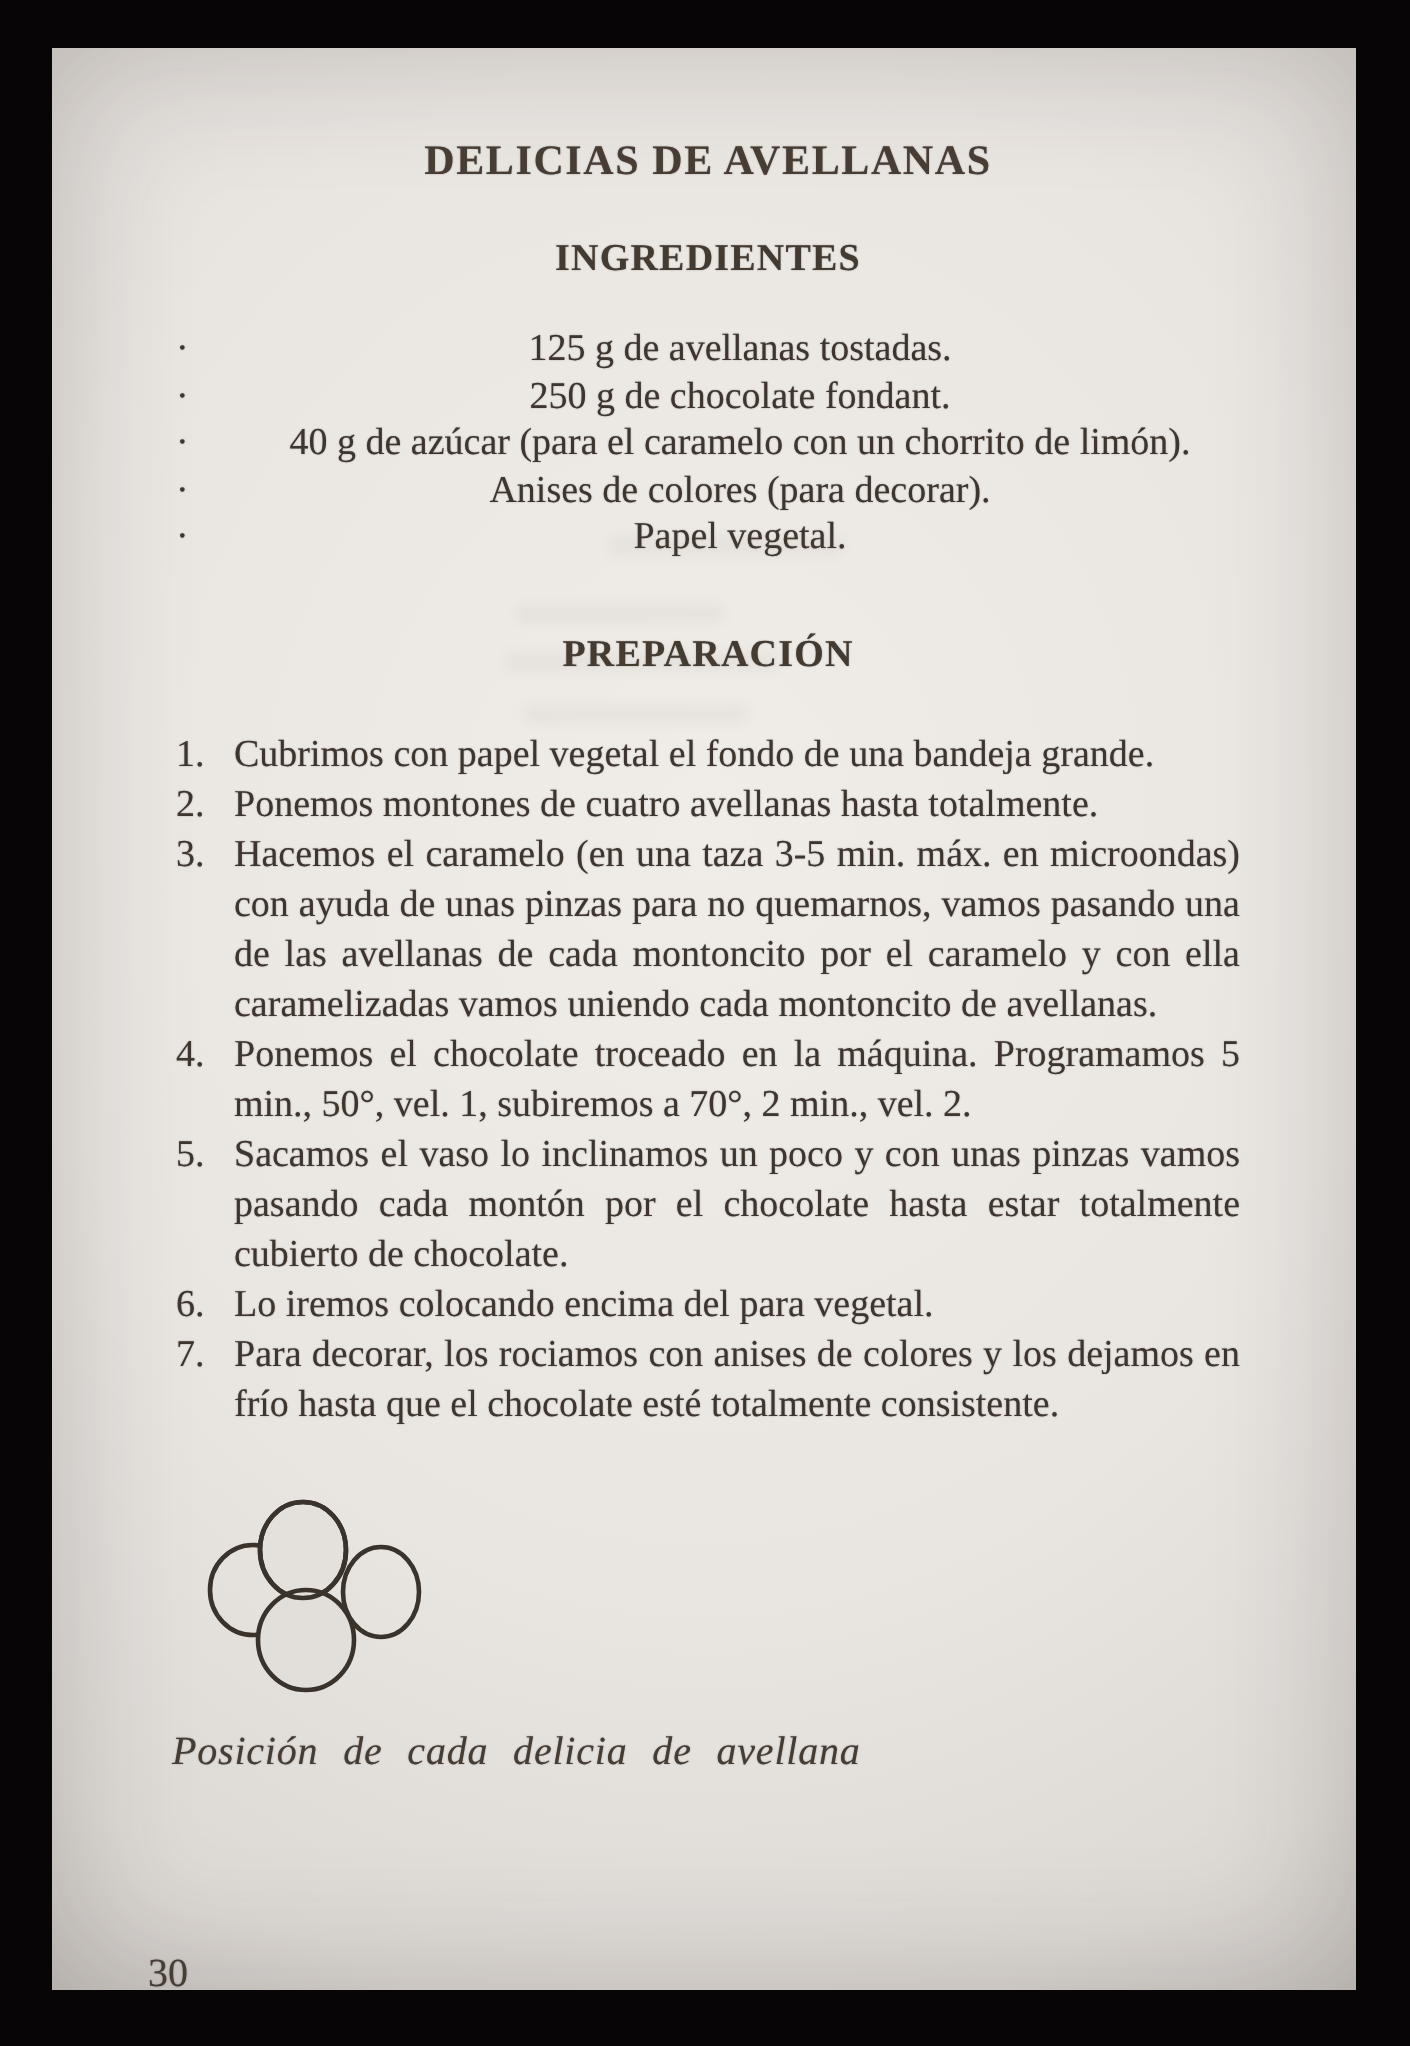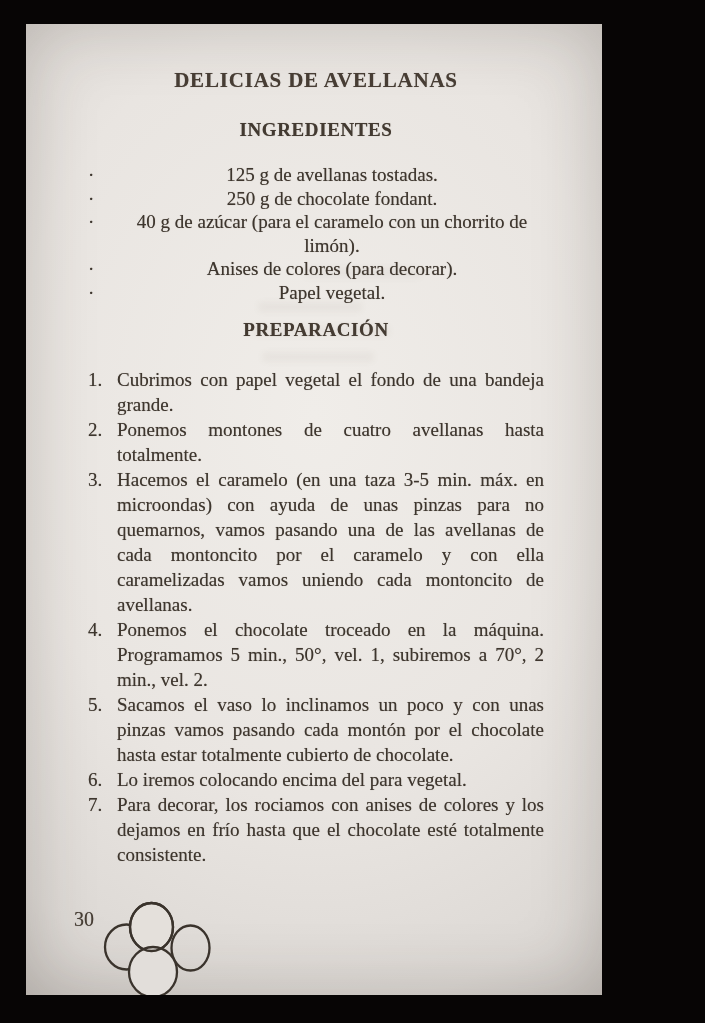--- a/index.html
+++ b/index.html
@@ -14,21 +14,21 @@
   .photo {
     position: relative;
     width: 705px;
     height: 1023px;
     background: #070505;
   }
   .page {
     position: absolute;
     left: 26px;
     top: 24px;
-    width: 576px;
+    width: 652px;
     height: 971px;
     background:
       radial-gradient(125% 95% at 50% 40%,
         #f0ede9 0%, #e9e5e1 42%, #ddd9d5 65%, #c6c1bd 82%, #a29b97 100%);
     box-shadow: inset 0 0 70px rgba(55,45,38,0.22);
     color: #3e362e;
     box-sizing: border-box;
     padding: 0 58px 0 62px;
     overflow: hidden;
   }
@@ -58,21 +58,21 @@
     color: #473d34;
   }
   .heading {
     margin: 26px 0 0 0;
     font-size: 19px;
     font-weight: bold;
     letter-spacing: 0.6px;
     color: #433a31;
     text-align: center;
   }
-  .heading.prep { margin-top: 15px; }
+  .heading.prep { margin-top: 36px; }
 
   .list { margin-top: 22px; font-size: 19px; }
   .list.steps { margin-top: 26px; }
 
   .row { display: flex; align-items: flex-start; }
   .list.ing  .row { line-height: 23.5px; }
   .list.steps .row { line-height: 25px; }
 
   .marker { flex: 0 0 auto; }
   .list.ing  .marker { width: 32px; font-size: 19px; }
@@ -90,21 +90,21 @@
     font-style: italic;
     font-size: 20px;
     word-spacing: 7px;
     letter-spacing: 0.4px;
     color: #453c33;
     font-family: Liberation Serif, serif;
   }
   .pagenum {
     position: absolute;
     left: 48px;
-    top: 884px;
+    top: 952px;
     font-size: 20px;
     color: #463d34;
   }
 </style>
 </head>
 <body>
 
 <div class="photo">
   <div class="page">
 

